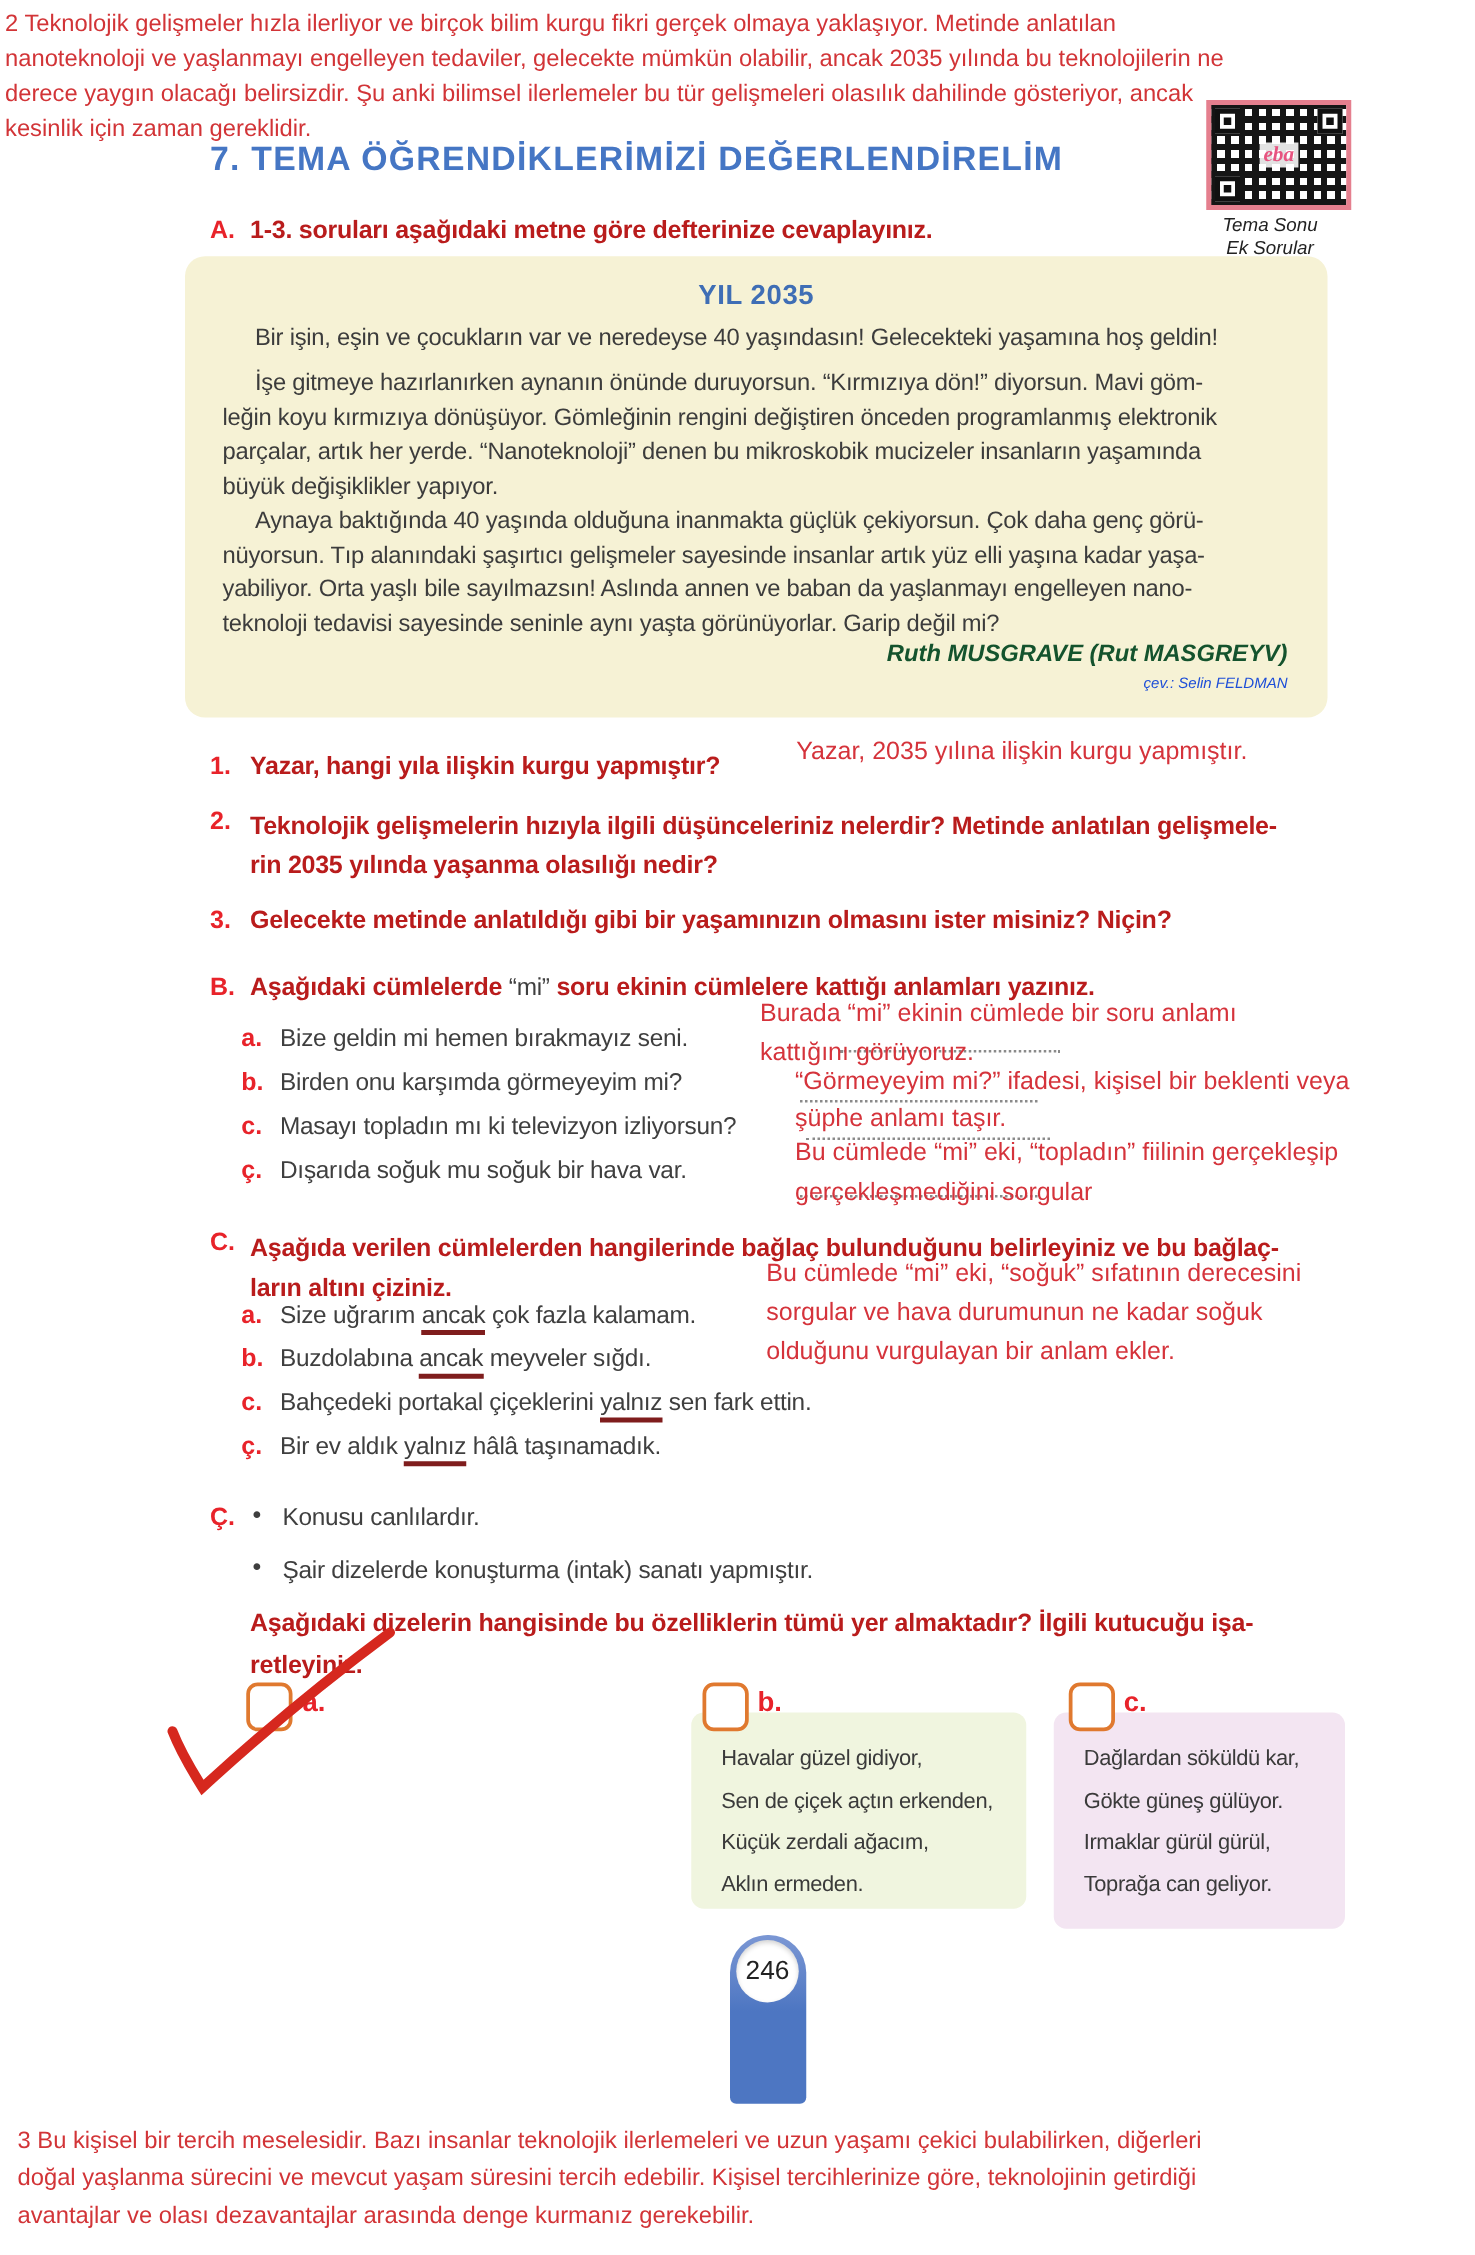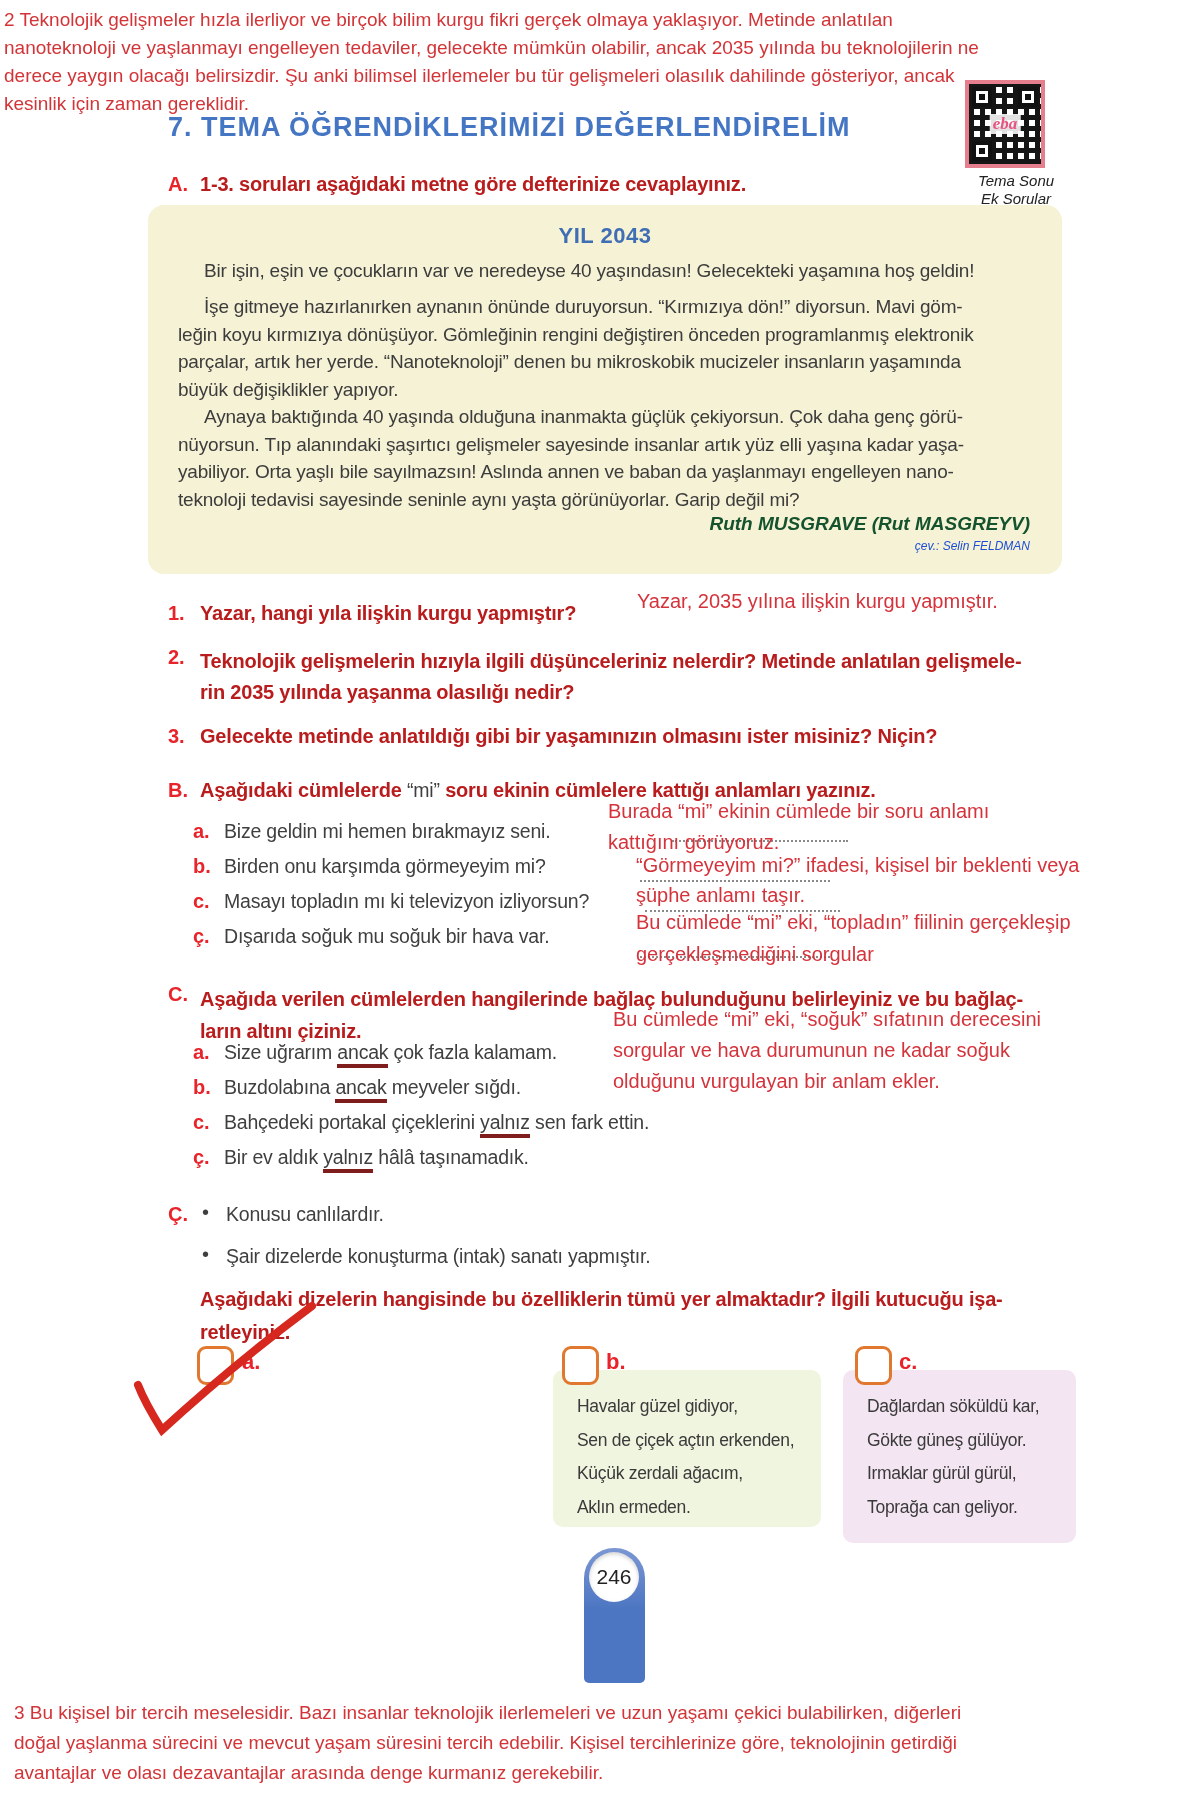--- a/index.html
+++ b/index.html
@@ -46,42 +46,42 @@
 </head>
 <body>
 
 <div id="page">
 
   <div class="abs note pre" style="left:4px;top:6px;z-index:5;">2 Teknolojik gelişmeler hızla ilerliyor ve birçok bilim kurgu fikri gerçek olmaya yaklaşıyor. Metinde anlatılan
 nanoteknoloji ve yaşlanmayı engelleyen tedaviler, gelecekte mümkün olabilir, ancak 2035 yılında bu teknolojilerin ne
 derece yaygın olacağı belirsizdir. Şu anki bilimsel ilerlemeler bu tür gelişmeleri olasılık dahilinde gösteriyor, ancak
 kesinlik için zaman gereklidir.</div>
 
-  <div class="abs qr" style="left:965px;top:80px;width:80px;height:88px;z-index:1;">
+  <div class="abs qr" style="left:965px;top:80px;width:116px;height:88px;z-index:1;">
     <div class="qr-finder" style="left:3px;top:3px;">
         <div></div>
       </div>
     <div class="qr-finder" style="right:3px;top:3px;">
         <div></div>
       </div>
     <div class="qr-finder" style="left:3px;bottom:3px;">
         <div></div>
       </div>
     <div class="qr-logo">eba</div>
   </div>
   <div class="abs caption pre" style="left:940px;top:172px;width:152px;">Tema Sonu
 Ek Sorular</div>
 
   <div class="abs title nowrap" style="left:168px;top:112px;">7. TEMA ÖĞRENDİKLERİMİZİ DEĞERLENDİRELİM</div>
 
   <div class="abs rub" style="left:168px;top:173px;">A.</div>
   <div class="abs bh nowrap" style="left:200px;top:173px;">1-3. soruları aşağıdaki metne göre defterinize cevaplayınız.</div>
 
   <div class="abs passage-box" style="left:148px;top:205px;width:914px;height:369px;">
-    <div class="abs yil" style="left:0;top:18px;width:914px;text-align:center;">YIL 2043</div>
+    <div class="abs yil" style="left:0;top:18px;width:914px;text-align:center;">YIL 2035</div>
     <div class="abs ptext pre" style="left:30px;top:52px;">Bir işin, eşin ve çocukların var ve neredeyse 40 yaşındasın! Gelecekteki yaşamına hoş geldin!</div>
     <div class="abs ptext pre" style="left:30px;top:88px;">İşe gitmeye hazırlanırken aynanın önünde duruyorsun. “Kırmızıya dön!” diyorsun. Mavi göm-
 leğin koyu kırmızıya dönüşüyor. Gömleğinin rengini değiştiren önceden programlanmış elektronik
 parçalar, artık her yerde. “Nanoteknoloji” denen bu mikroskobik mucizeler insanların yaşamında
 büyük değişiklikler yapıyor.</div>
     <div class="abs ptext pre" style="left:30px;top:198px;">Aynaya baktığında 40 yaşında olduğuna inanmakta güçlük çekiyorsun. Çok daha genç görü-
 nüyorsun. Tıp alanındaki şaşırtıcı gelişmeler sayesinde insanlar artık yüz elli yaşına kadar yaşa-
 yabiliyor. Orta yaşlı bile sayılmazsın! Aslında annen ve baban da yaşlanmayı engelleyen nano-
 teknoloji tedavisi sayesinde seninle aynı yaşta görünüyorlar. Garip değil mi?</div>
     <div class="abs author nowrap" style="right:32px;top:308px;">Ruth MUSGRAVE (Rut MASGREYV)</div>

